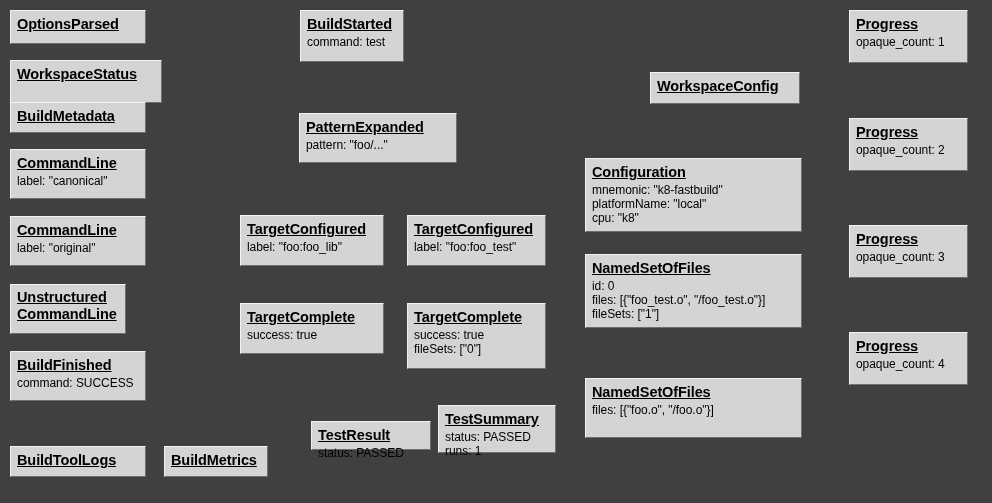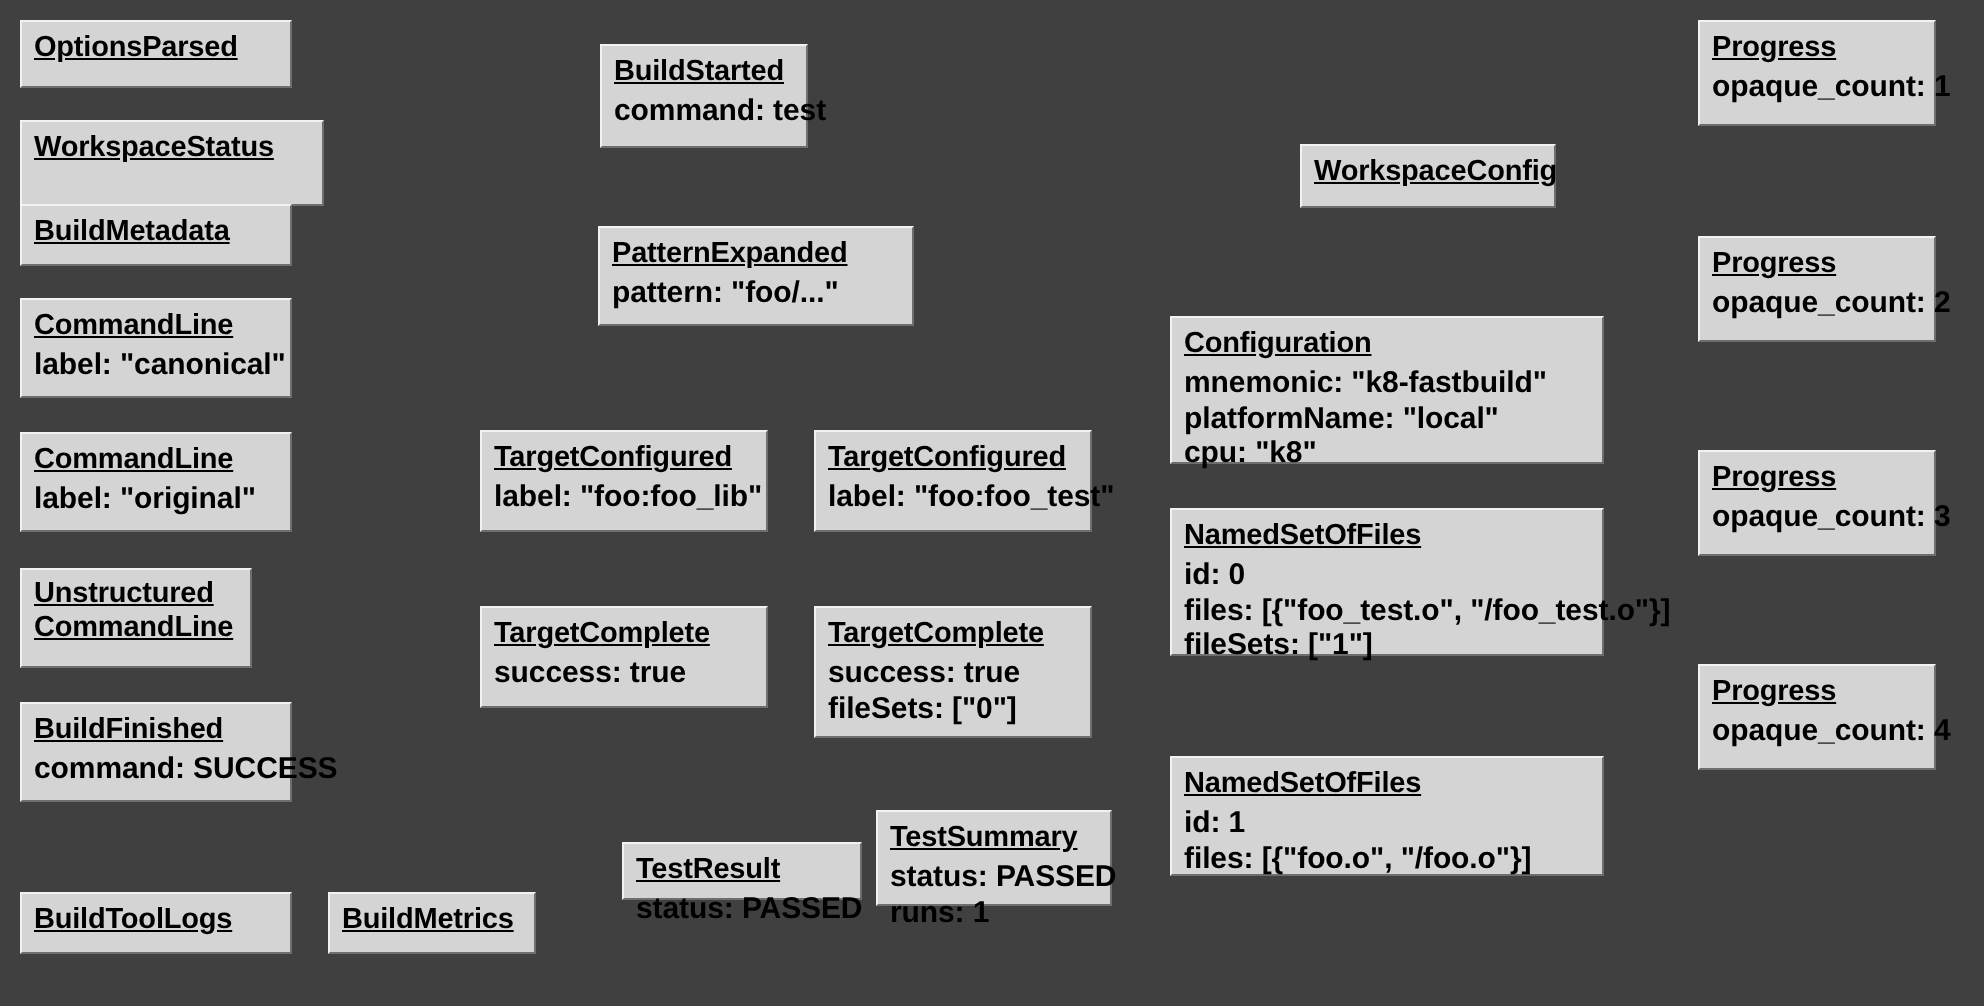--- a/index.html
+++ b/index.html
@@ -33,22 +33,22 @@
     font-weight: bold;
     text-decoration: underline;
     letter-spacing: -0.1px;
     white-space: pre-line;
     color: #000000;
   }
   .node-fields {
     margin-top: 1px;
   }
   .node-field {
-    font-size: 15px;
-    font-weight: bold;
+    font-size: 12px;
+    font-weight: normal;
     color: #000000;
     white-space: nowrap;
     letter-spacing: -0.05px;
   }
 </style>
 </head>
 <body>
 
 <div id="canvas">
     <div class="node" style="left: 10px; top: 10px; width: 136px; height: 34px;"><div class="node-title">OptionsParsed</div></div>
@@ -60,21 +60,21 @@
     <div class="node" style="left: 10px; top: 216px; width: 136px; height: 50px;"><div class="node-title">CommandLine</div><div class="node-fields">
         <div class="node-field">label: "original"</div>
       </div></div>
     <div class="node" style="left: 10px; top: 284px; width: 116px; height: 50px;"><div class="node-title">Unstructured
 CommandLine</div></div>
     <div class="node" style="left: 10px; top: 351px; width: 136px; height: 50px;"><div class="node-title">BuildFinished</div><div class="node-fields">
         <div class="node-field">command: SUCCESS</div>
       </div></div>
     <div class="node" style="left: 164px; top: 446px; width: 104px; height: 31px;"><div class="node-title">BuildMetrics</div></div>
     <div class="node" style="left: 10px; top: 446px; width: 136px; height: 31px;"><div class="node-title">BuildToolLogs</div></div>
-    <div class="node" style="left: 300px; top: 10px; width: 104px; height: 52px; margin-top: 12px;"><div class="node-title">BuildStarted</div><div class="node-fields">
+    <div class="node" style="left: 300px; top: 10px; width: 104px; height: 52px;"><div class="node-title">BuildStarted</div><div class="node-fields">
         <div class="node-field">command: test</div>
       </div></div>
     <div class="node" style="left: 299px; top: 113px; width: 158px; height: 50px;"><div class="node-title">PatternExpanded</div><div class="node-fields">
         <div class="node-field">pattern: "foo/..."</div>
       </div></div>
     <div class="node" style="left: 240px; top: 215px; width: 144px; height: 51px;"><div class="node-title">TargetConfigured</div><div class="node-fields">
         <div class="node-field">label: "foo:foo_lib"</div>
       </div></div>
     <div class="node" style="left: 407px; top: 215px; width: 139px; height: 51px;"><div class="node-title">TargetConfigured</div><div class="node-fields">
         <div class="node-field">label: "foo:foo_test"</div>
@@ -86,33 +86,32 @@
         <div class="node-field">success: true</div>
         <div class="node-field">fileSets: ["0"]</div>
       </div></div>
     <div class="node" style="left: 311px; top: 421px; width: 120px; height: 29px;"><div class="node-title">TestResult</div><div class="node-fields">
         <div class="node-field">status: PASSED</div>
       </div></div>
     <div class="node" style="left: 438px; top: 405px; width: 118px; height: 48px;"><div class="node-title">TestSummary</div><div class="node-fields">
         <div class="node-field">status: PASSED</div>
         <div class="node-field">runs: 1</div>
       </div></div>
-    <div class="node" style="left: 650px; top: 72px; width: 128px; height: 32px;"><div class="node-title">WorkspaceConfig</div></div>
+    <div class="node" style="left: 650px; top: 72px; width: 150px; height: 32px;"><div class="node-title">WorkspaceConfig</div></div>
     <div class="node" style="left: 585px; top: 158px; width: 217px; height: 74px;"><div class="node-title">Configuration</div><div class="node-fields">
         <div class="node-field">mnemonic: "k8-fastbuild"</div>
         <div class="node-field">platformName: "local"</div>
         <div class="node-field">cpu: "k8"</div>
       </div></div>
     <div class="node" style="left: 585px; top: 254px; width: 217px; height: 74px;"><div class="node-title">NamedSetOfFiles</div><div class="node-fields">
         <div class="node-field">id: 0</div>
         <div class="node-field">files: [{"foo_test.o", "/foo_test.o"}]</div>
         <div class="node-field">fileSets: ["1"]</div>
       </div></div>
     <div class="node" style="left: 585px; top: 378px; width: 217px; height: 60px;"><div class="node-title">NamedSetOfFiles</div><div class="node-fields">
-        <div class="node-field">id: 1</div>
         <div class="node-field">files: [{"foo.o", "/foo.o"}]</div>
       </div></div>
     <div class="node" style="left: 849px; top: 10px; width: 119px; height: 53px;"><div class="node-title">Progress</div><div class="node-fields">
         <div class="node-field">opaque_count: 1</div>
       </div></div>
     <div class="node" style="left: 849px; top: 118px; width: 119px; height: 53px;"><div class="node-title">Progress</div><div class="node-fields">
         <div class="node-field">opaque_count: 2</div>
       </div></div>
     <div class="node" style="left: 849px; top: 225px; width: 119px; height: 53px;"><div class="node-title">Progress</div><div class="node-fields">
         <div class="node-field">opaque_count: 3</div>

